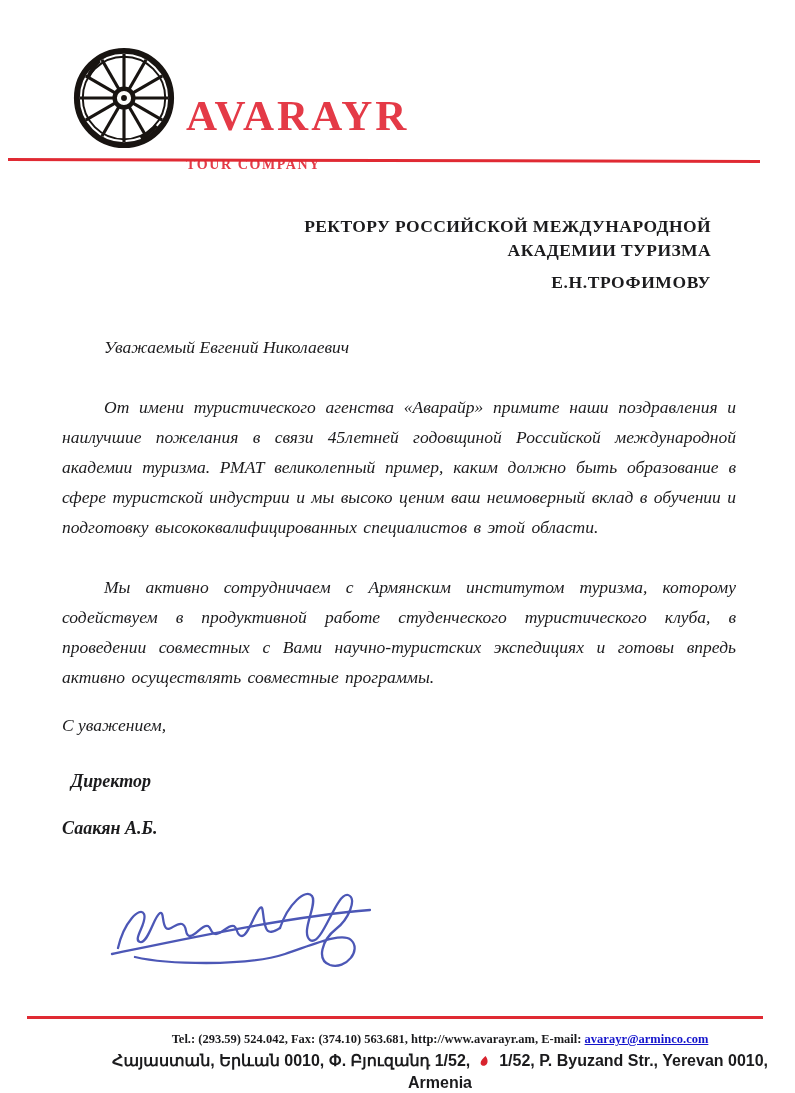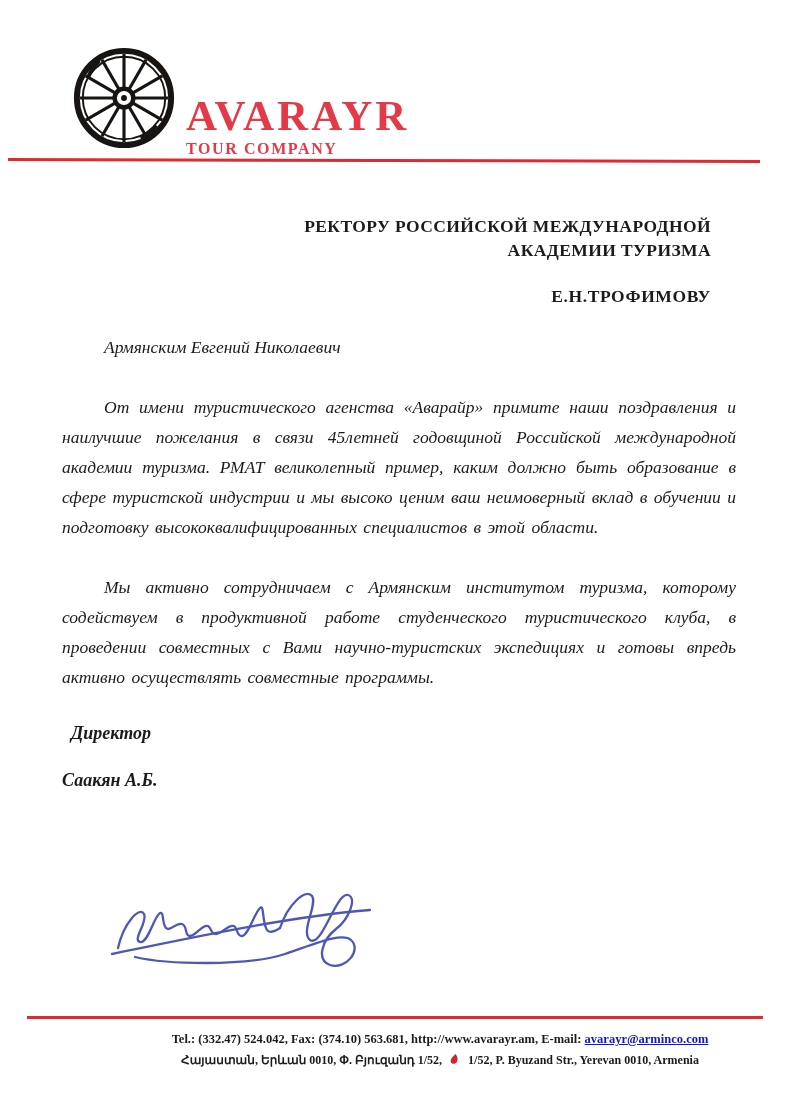--- a/index.html
+++ b/index.html
@@ -15,37 +15,37 @@
   }
 
   
   .logo-wheel { position: absolute; left: 70px; top: 42px; }
   .brand { position: absolute; left: 186px; top: 94px; }
   .brand-name {
     font-size: 43px; font-weight: bold; letter-spacing: 3px;
     line-height: 1; color: #e43a47;
   }
   .brand-tagline {
-    font-size: 16px; font-weight: bold; letter-spacing: 1.6px;
-    margin-top: 3px; color: #e43a47;
+    font-size: 14px; font-weight: bold; letter-spacing: 1.6px;
+    margin-top: 20px; color: #e43a47;
   }
   .rule-top {
     position: absolute; left: 8px; top: 159px; width: 752px; height: 3px;
     background: #e02a33; transform: rotate(0.15deg);
   }
 
   
   .recipient {
     position: absolute; right: 84px; top: 190px;
     text-align: right; font-weight: bold;
     font-size: 17.5px; line-height: 24px; letter-spacing: 0.4px;
     white-space: pre-line;
   }
   .recipient-name {
-    display: block; margin-top: 22px; font-weight: bold;
+    display: block; margin-top: 8px; font-weight: bold;
     font-size: 17.5px; letter-spacing: 0.6px;
   }
 
   
   .body-block {
     position: absolute; left: 62px; top: 332px; width: 674px;
     font-style: italic; font-size: 17.5px; line-height: 30px;
   }
   .salutation { text-indent: 42px; margin: 0; }
   .para {
@@ -64,21 +64,21 @@
   
   .footer-rule {
     position: absolute; left: 27px; top: 1016px; width: 736px; height: 2.5px;
     background: #e02a33;
   }
   .footer-text {
     position: absolute; left: 90px; top: 1029px; width: 700px;
     text-align: center; font-weight: bold; font-size: 12.5px; line-height: 21px;
     font-family: "Liberation Serif", "DejaVu Serif", serif;
   }
-  .footer-line2 { font-family: Liberation Serif, serif; font-size: 12px; }
+  .footer-line2 { font-family: Liberation Sans, sans-serif; font-size: 16px; }
   .email-link {
     color: #1414cc; text-decoration: underline; cursor: pointer; font-weight: bold; margin-top: 41px;
   }
   .addr-sep { display: inline-block; margin: 0 7px 0 5px; vertical-align: middle; }
 </style>
 </head>
 <body>
 
 <div class="page">
 
@@ -116,23 +116,24 @@
 
   <div class="rule-top"></div>
 
   <div class="recipient">
     <span>РЕКТОРУ  РОССИЙСКОЙ МЕЖДУНАРОДНОЙ
 АКАДЕМИИ ТУРИЗМА</span>
     <span class="recipient-name">Е.Н.ТРОФИМОВУ</span>
   </div>
 
   <div class="body-block">
-    <p class="salutation">Армянским Евгений Николаевич</p>
+    <p class="salutation">Уважаемый Евгений Николаевич</p>
     <p class="para">От имени туристического агенства «Аварайр» примите наши поздравления и наилучшие пожелания в связи 45летней годовщиной Российской международной академии туризма. РМАТ великолепный пример, каким должно быть образование в сфере туристской индустрии и мы высоко ценим ваш неимоверный вклад в обучении и подготовку высококвалифицированных специалистов в этой области.</p>
     <p class="para">Мы активно сотрудничаем с Армянским институтом туризма, которому содействуем в продуктивной работе студенческого туристического клуба, в проведении совместных с Вами научно-туристских экспедициях и готовы впредь активно осуществлять совместные программы.</p>
+    <p class="closing">С уважением,</p>
     <p class="signer-title">Директор</p>
     <p class="signer-name">Саакян А.Б.</p>
 
     <svg class="signature-svg" width="268" height="100" viewBox="0 0 268 100">
       <g stroke="#3d49b0" stroke-width="2.3" fill="none" stroke-linecap="round" opacity="0.92">
         <path d="M8,64 C14,38 30,22 34,30 C38,38 22,56 30,58 C38,60 44,32 50,29
                  C54,27 52,40 56,44 C60,48 66,38 72,40 C78,42 74,52 80,52
                  C86,52 92,40 98,42 C102,44 100,50 106,50 C112,50 118,40 124,42
                  C128,44 126,52 132,52 C138,52 144,30 150,24 C154,20 152,34 156,44
                  C158,50 164,48 170,44"></path>
@@ -141,21 +142,21 @@
                  C212,56 206,76 220,81 C236,86 252,66 241,56
                  C232,48 205,60 175,70 C135,83 55,80 25,73"></path>
         <path d="M2,70 C60,58 180,32 260,26"></path>
       </g>
     </svg>
   </div>
 
   <div class="footer-rule"></div>
   <div class="footer-text">
     <div>
-      <span>Tel.: (332.47) 524.042, Fax: (374.10) 563.681, http://www.avarayr.am, E-mail: </span><span class="email-link">avarayr@arminco.com</span>
+      <span>Tel.: (293.59) 524.042, Fax: (374.10) 563.681, http://www.avarayr.am, E-mail: </span><span class="email-link">avarayr@arminco.com</span>
     </div>
     <div class="footer-line2">
       <span>Հայաստան, Երևան 0010, Փ. Բյուզանդ 1/52,</span>
       <span class="addr-sep">
         <svg width="8" height="11" viewBox="0 0 8 11">
           <path d="M5.5 0 C7.5 2.5 8.3 5.5 6.8 8 C5.5 10.2 2.2 10.4 1 8.4 C-0.5 5.8 2.5 2.6 5.5 0 Z" fill="#d8232e"></path>
         </svg>
       </span>
       <span>1/52, P. Byuzand Str., Yerevan 0010, Armenia</span>
     </div>

